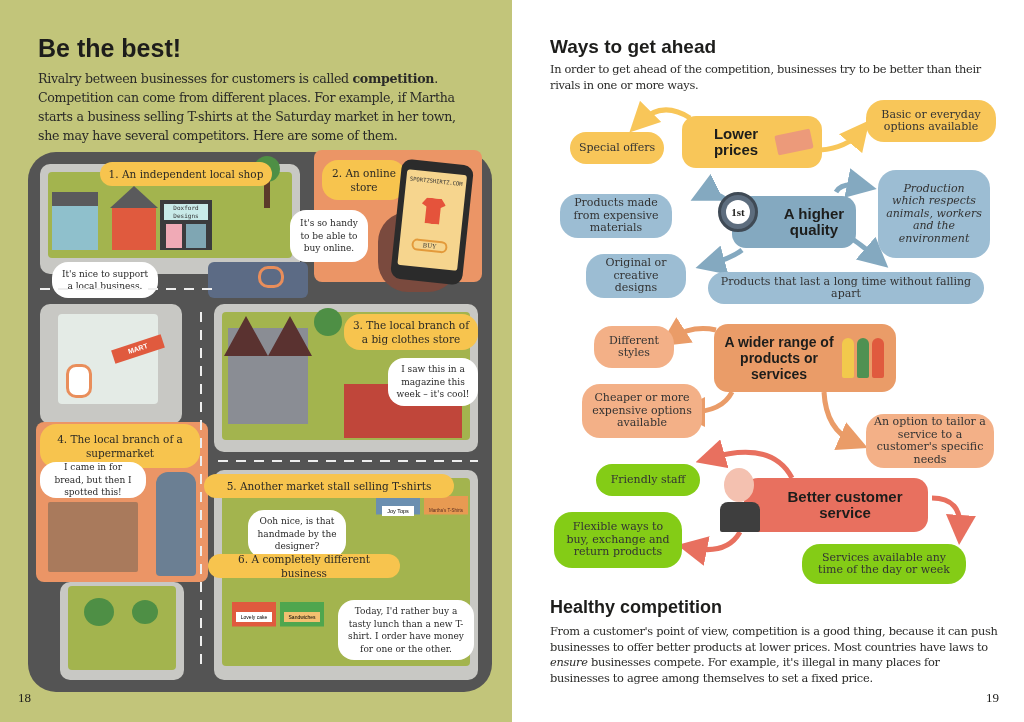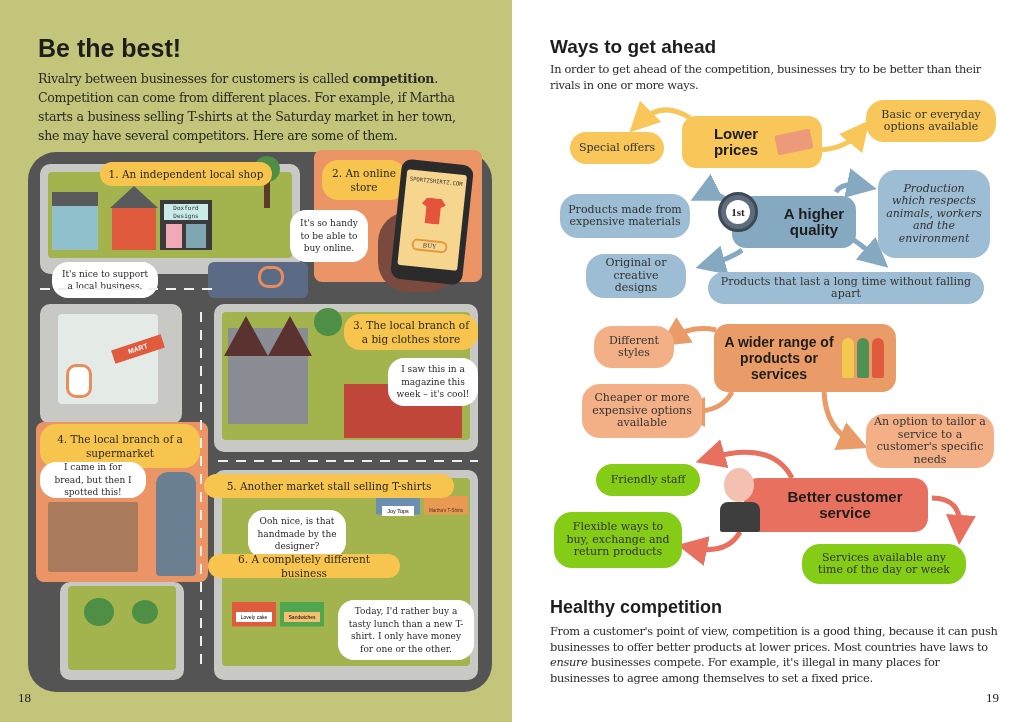--- a/index.html
+++ b/index.html
@@ -107,21 +107,21 @@
       <div style="position:absolute;left:210px;top:26px;width:44px;height:46px;background:#e89a52;clip-path:polygon(0 0,100% 0,100% 40%,0 40%);"></div>
       <div style="position:absolute;left:212px;top:36px;width:40px;height:10px;font-size:4.5px;text-align:center;line-height:10px;color:#5a2c20;font-family:'Liberation Sans',sans-serif;">Martha's T-Shirts</div>
       <div style="position:absolute;left:18px;top:132px;width:44px;height:70px;background:#e05a3e;clip-path:polygon(0 0,100% 0,100% 35%,0 35%);"></div>
       <div style="position:absolute;left:22px;top:142px;width:36px;height:10px;background:#fff;font-size:5px;text-align:center;line-height:10px;font-family:'Liberation Sans',sans-serif;">Lovely cake</div>
       <div style="position:absolute;left:66px;top:132px;width:44px;height:70px;background:#4fa64e;clip-path:polygon(0 0,100% 0,100% 35%,0 35%);"></div>
       <div style="position:absolute;left:70px;top:142px;width:36px;height:10px;background:#f2c070;font-size:5px;text-align:center;line-height:10px;font-family:'Liberation Sans',sans-serif;">Sandwiches</div>
     </div>
     <div class="label" style="left:176px;top:322px;width:250px;height:24px;">5. Another market stall selling T-shirts</div>
     <div class="speech" style="left:220px;top:358px;width:98px;height:48px;">Ooh nice, is that handmade by the designer?</div>
     <div class="label" style="left:180px;top:402px;width:192px;height:24px;">6. A completely different business</div>
-    <div class="speech" style="left:310px;top:448px;width:136px;height:60px;">Today, I'd rather buy a tasty lunch than a new T-shirt. I only have money for one or the other.</div>
+    <div class="speech" style="left:310px;top:448px;width:136px;height:60px;">Today, I'd rather buy a tasty lunch than a new T-shirt. I order have money for one or the other.</div>
 
     <div class="block" style="left:32px;top:430px;width:124px;height:98px;">
       <div class="grass" style="left:8px;top:4px;width:108px;height:84px;"></div>
       <div style="position:absolute;left:24px;top:16px;width:30px;height:28px;border-radius:50%;background:#4e8f45;"></div>
       <div style="position:absolute;left:72px;top:18px;width:26px;height:24px;border-radius:50%;background:#4e8f45;"></div>
     </div>
 
     <div class="dash-v" style="left:172px;top:160px;height:360px;"></div>
     <div class="dash-h" style="left:190px;top:308px;width:260px;"></div>
     <div class="dash-h" style="left:12px;top:136px;width:180px;"></div>
@@ -169,21 +169,21 @@
   </div>
   <div class="node yellow" style="left:58px;top:132px;width:94px;height:30px;">Special offers</div>
   <div class="node yellow" style="left:354px;top:100px;width:130px;height:42px;">Basic or everyday options available</div>
 
   <div class="hub blue-hub" style="left:220px;top:196px;width:124px;height:52px;padding-left:42px;font-size:15px;line-height:16px;">
     <span style="text-align:center;width:80px;">A higher quality</span>
   </div>
   <div style="position:absolute;left:206px;top:192px;width:40px;height:40px;border-radius:50%;background:#5d6d7e;border:3px solid #3f4a55;box-sizing:border-box;display:flex;align-items:center;justify-content:center;">
     <div style="width:24px;height:24px;border-radius:50%;background:#fff;font-family:'Liberation Serif',serif;font-weight:bold;font-size:11px;display:flex;align-items:center;justify-content:center;color:#1d1d1b;">1st</div>
   </div>
-  <div class="node blue" style="left:48px;top:194px;width:130px;height:44px;text-align:center;">Products made from expensive materials</div>
+  <div class="node blue" style="left:48px;top:194px;width:112px;height:44px;text-align:center;">Products made from expensive materials</div>
   <div class="node blue" style="left:366px;top:170px;width:112px;height:88px;font-style:italic;">Production which respects animals, workers and the environment</div>
   <div class="node blue" style="left:74px;top:254px;width:100px;height:44px;">Original or creative designs</div>
   <div class="node blue" style="left:196px;top:272px;width:276px;height:32px;">Products that last a long time without falling apart</div>
 
   <div class="hub orange-hub" style="left:202px;top:324px;width:182px;height:68px;padding-left:10px;font-size:14px;line-height:16px;">
     <span style="text-align:center;width:110px;">A wider range of products or services</span>
     <span style="margin-left:8px;display:inline-flex;gap:3px;">
       <span style="width:12px;height:40px;background:#f2c94c;border-radius:6px 6px 2px 2px;display:inline-block;"></span>
       <span style="width:12px;height:40px;background:#4f9152;border-radius:6px 6px 2px 2px;display:inline-block;"></span>
       <span style="width:12px;height:40px;background:#e05a3e;border-radius:6px 6px 2px 2px;display:inline-block;"></span>

